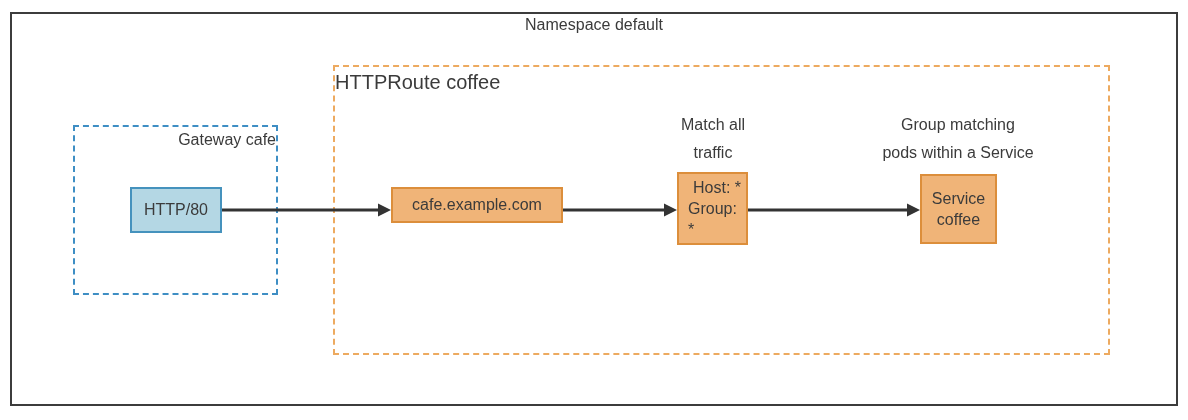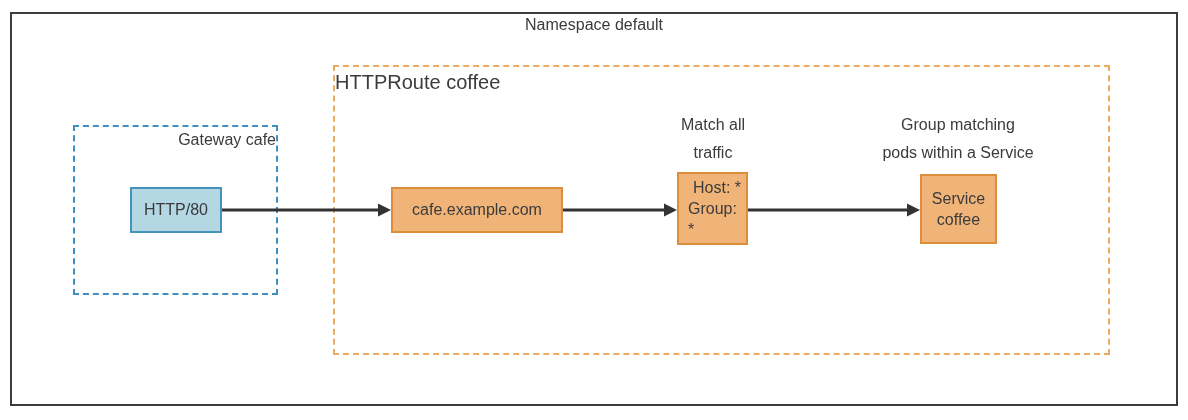--- a/index.html
+++ b/index.html
@@ -82,21 +82,21 @@
   .node-orange {
     background: var(--orange-fill);
     border: 2px solid var(--orange-border);
   }
   .listener-node {
     left: 130px; top: 187px;
     width: 92px; height: 46px;
   }
   .hostname-node {
     left: 391px; top: 187px;
-    width: 172px; height: 46px; text-align: right;
+    width: 172px; height: 36px; text-align: right;
   }
   .rules-node {
     left: 677px; top: 172px;
     width: 71px; height: 73px;
     flex-direction: column;
     align-items: center;
     justify-content: center;
     padding-left: 9px;
     text-align: left;
     line-height: 21px;

